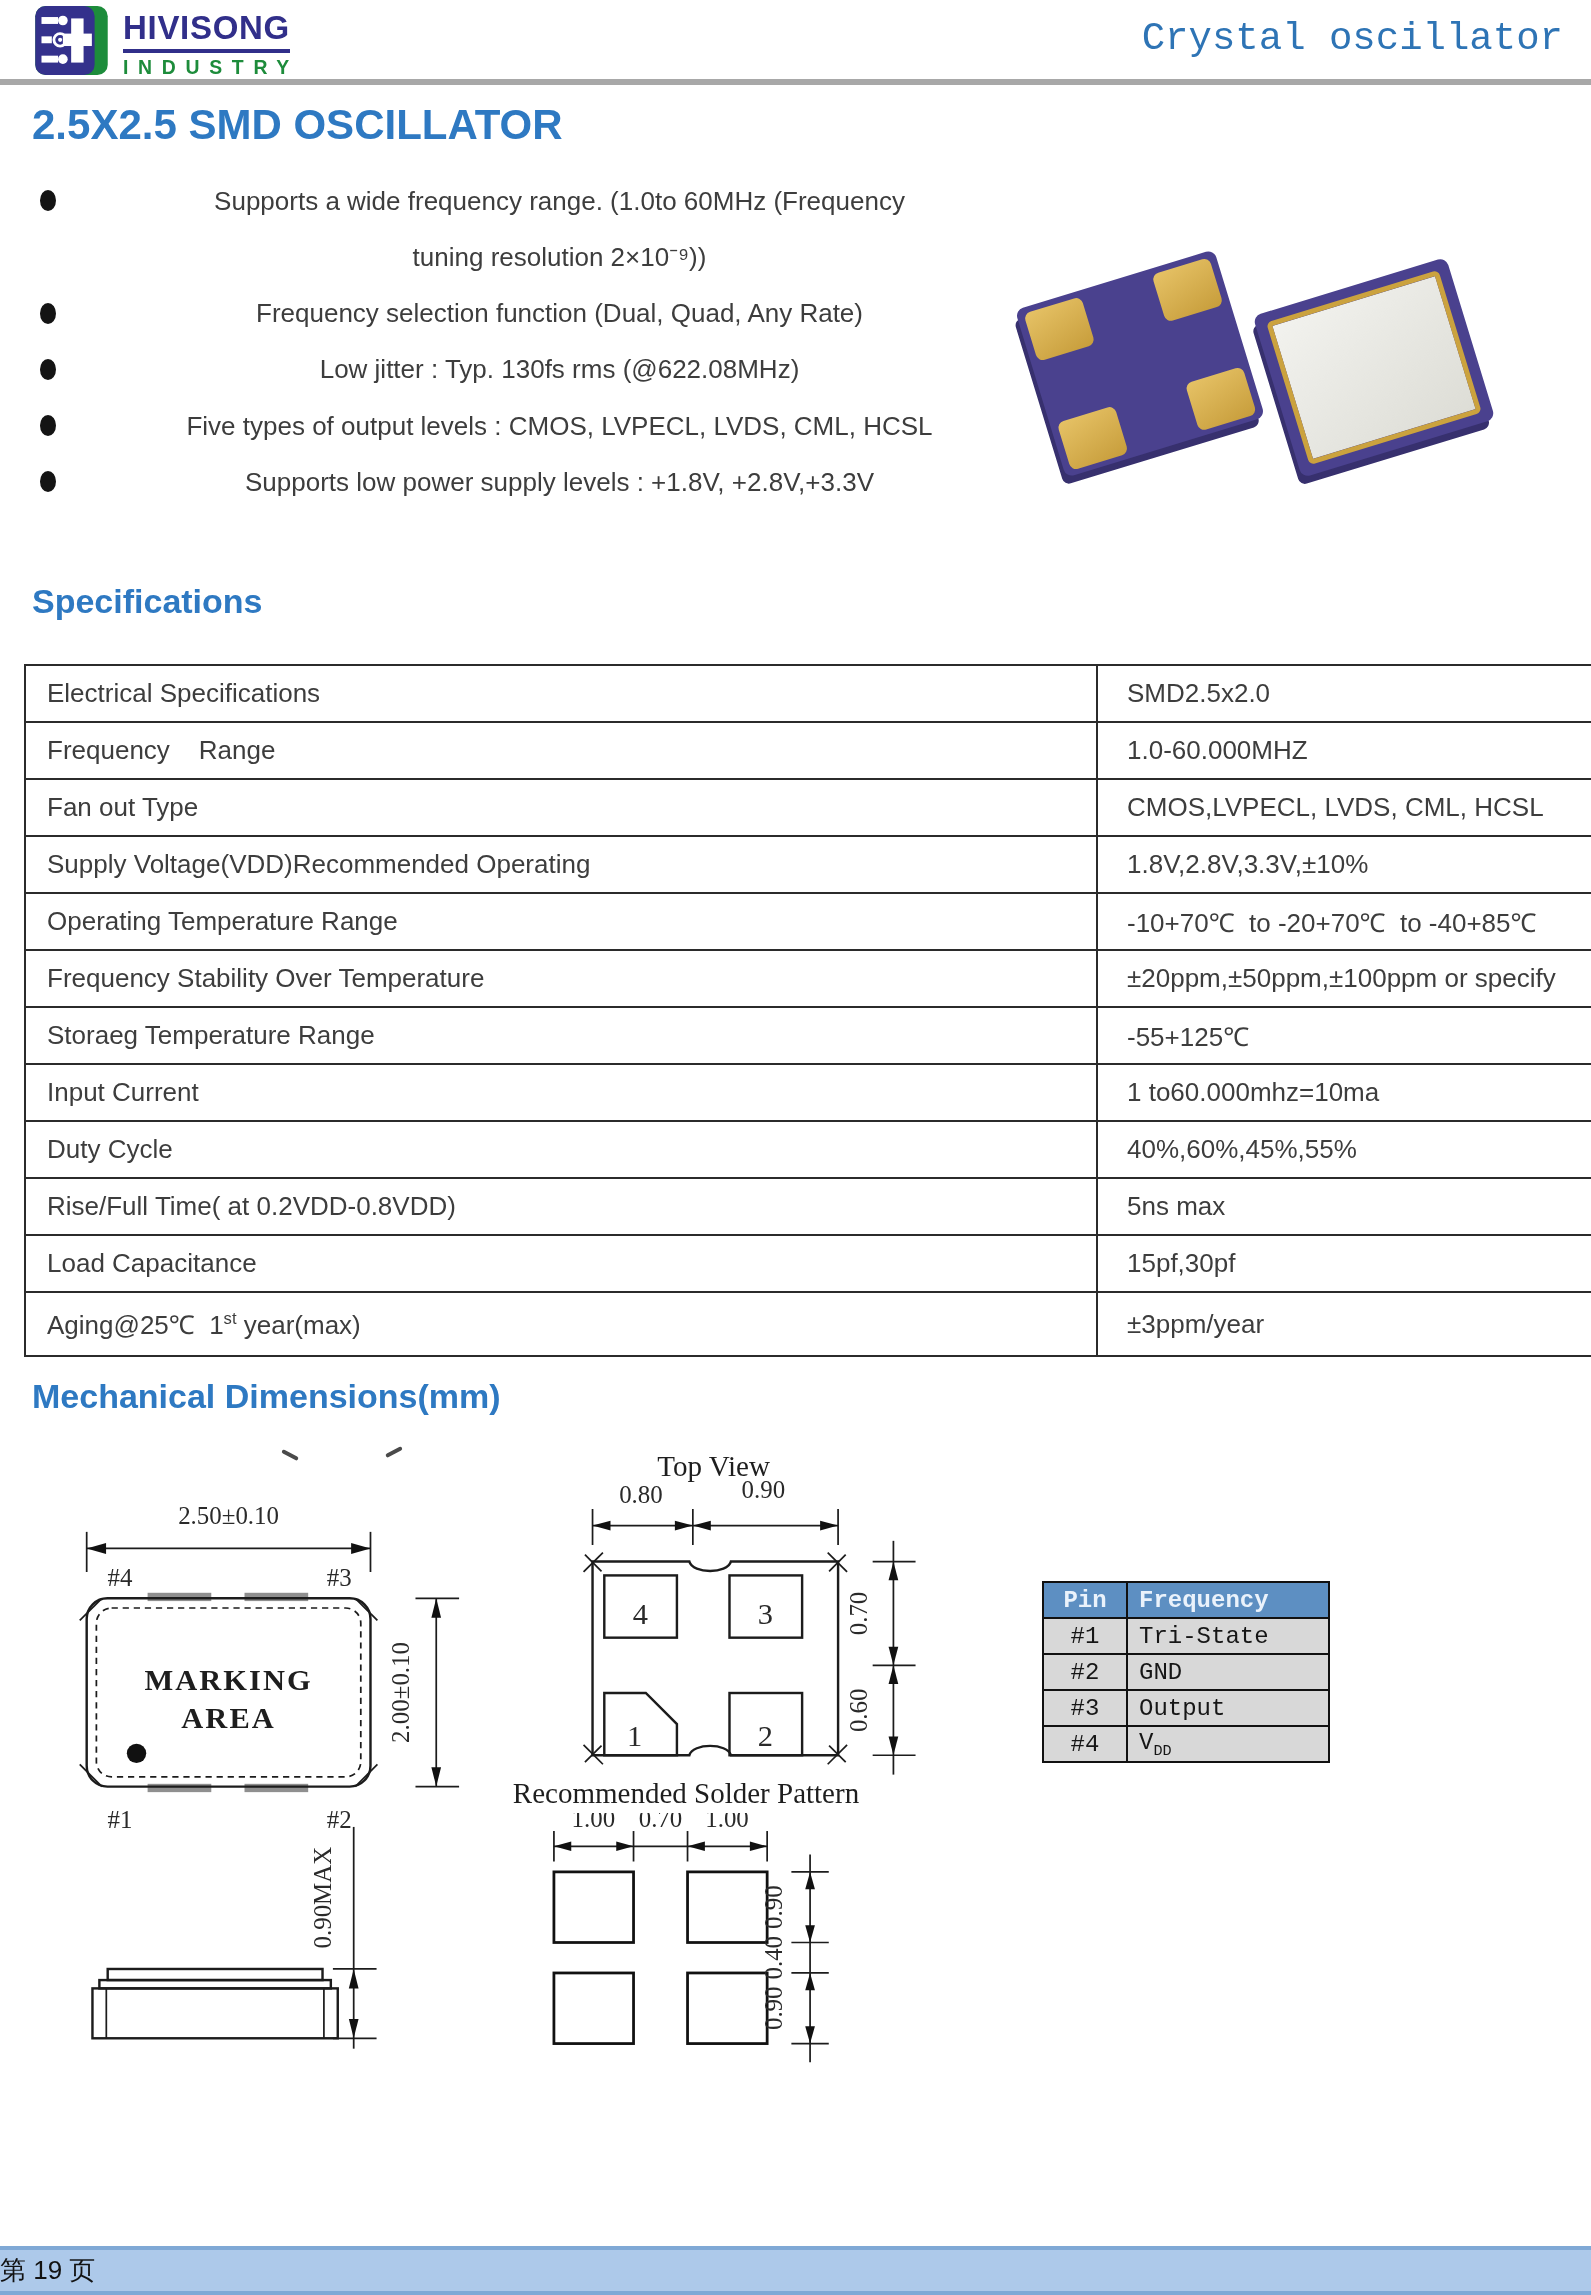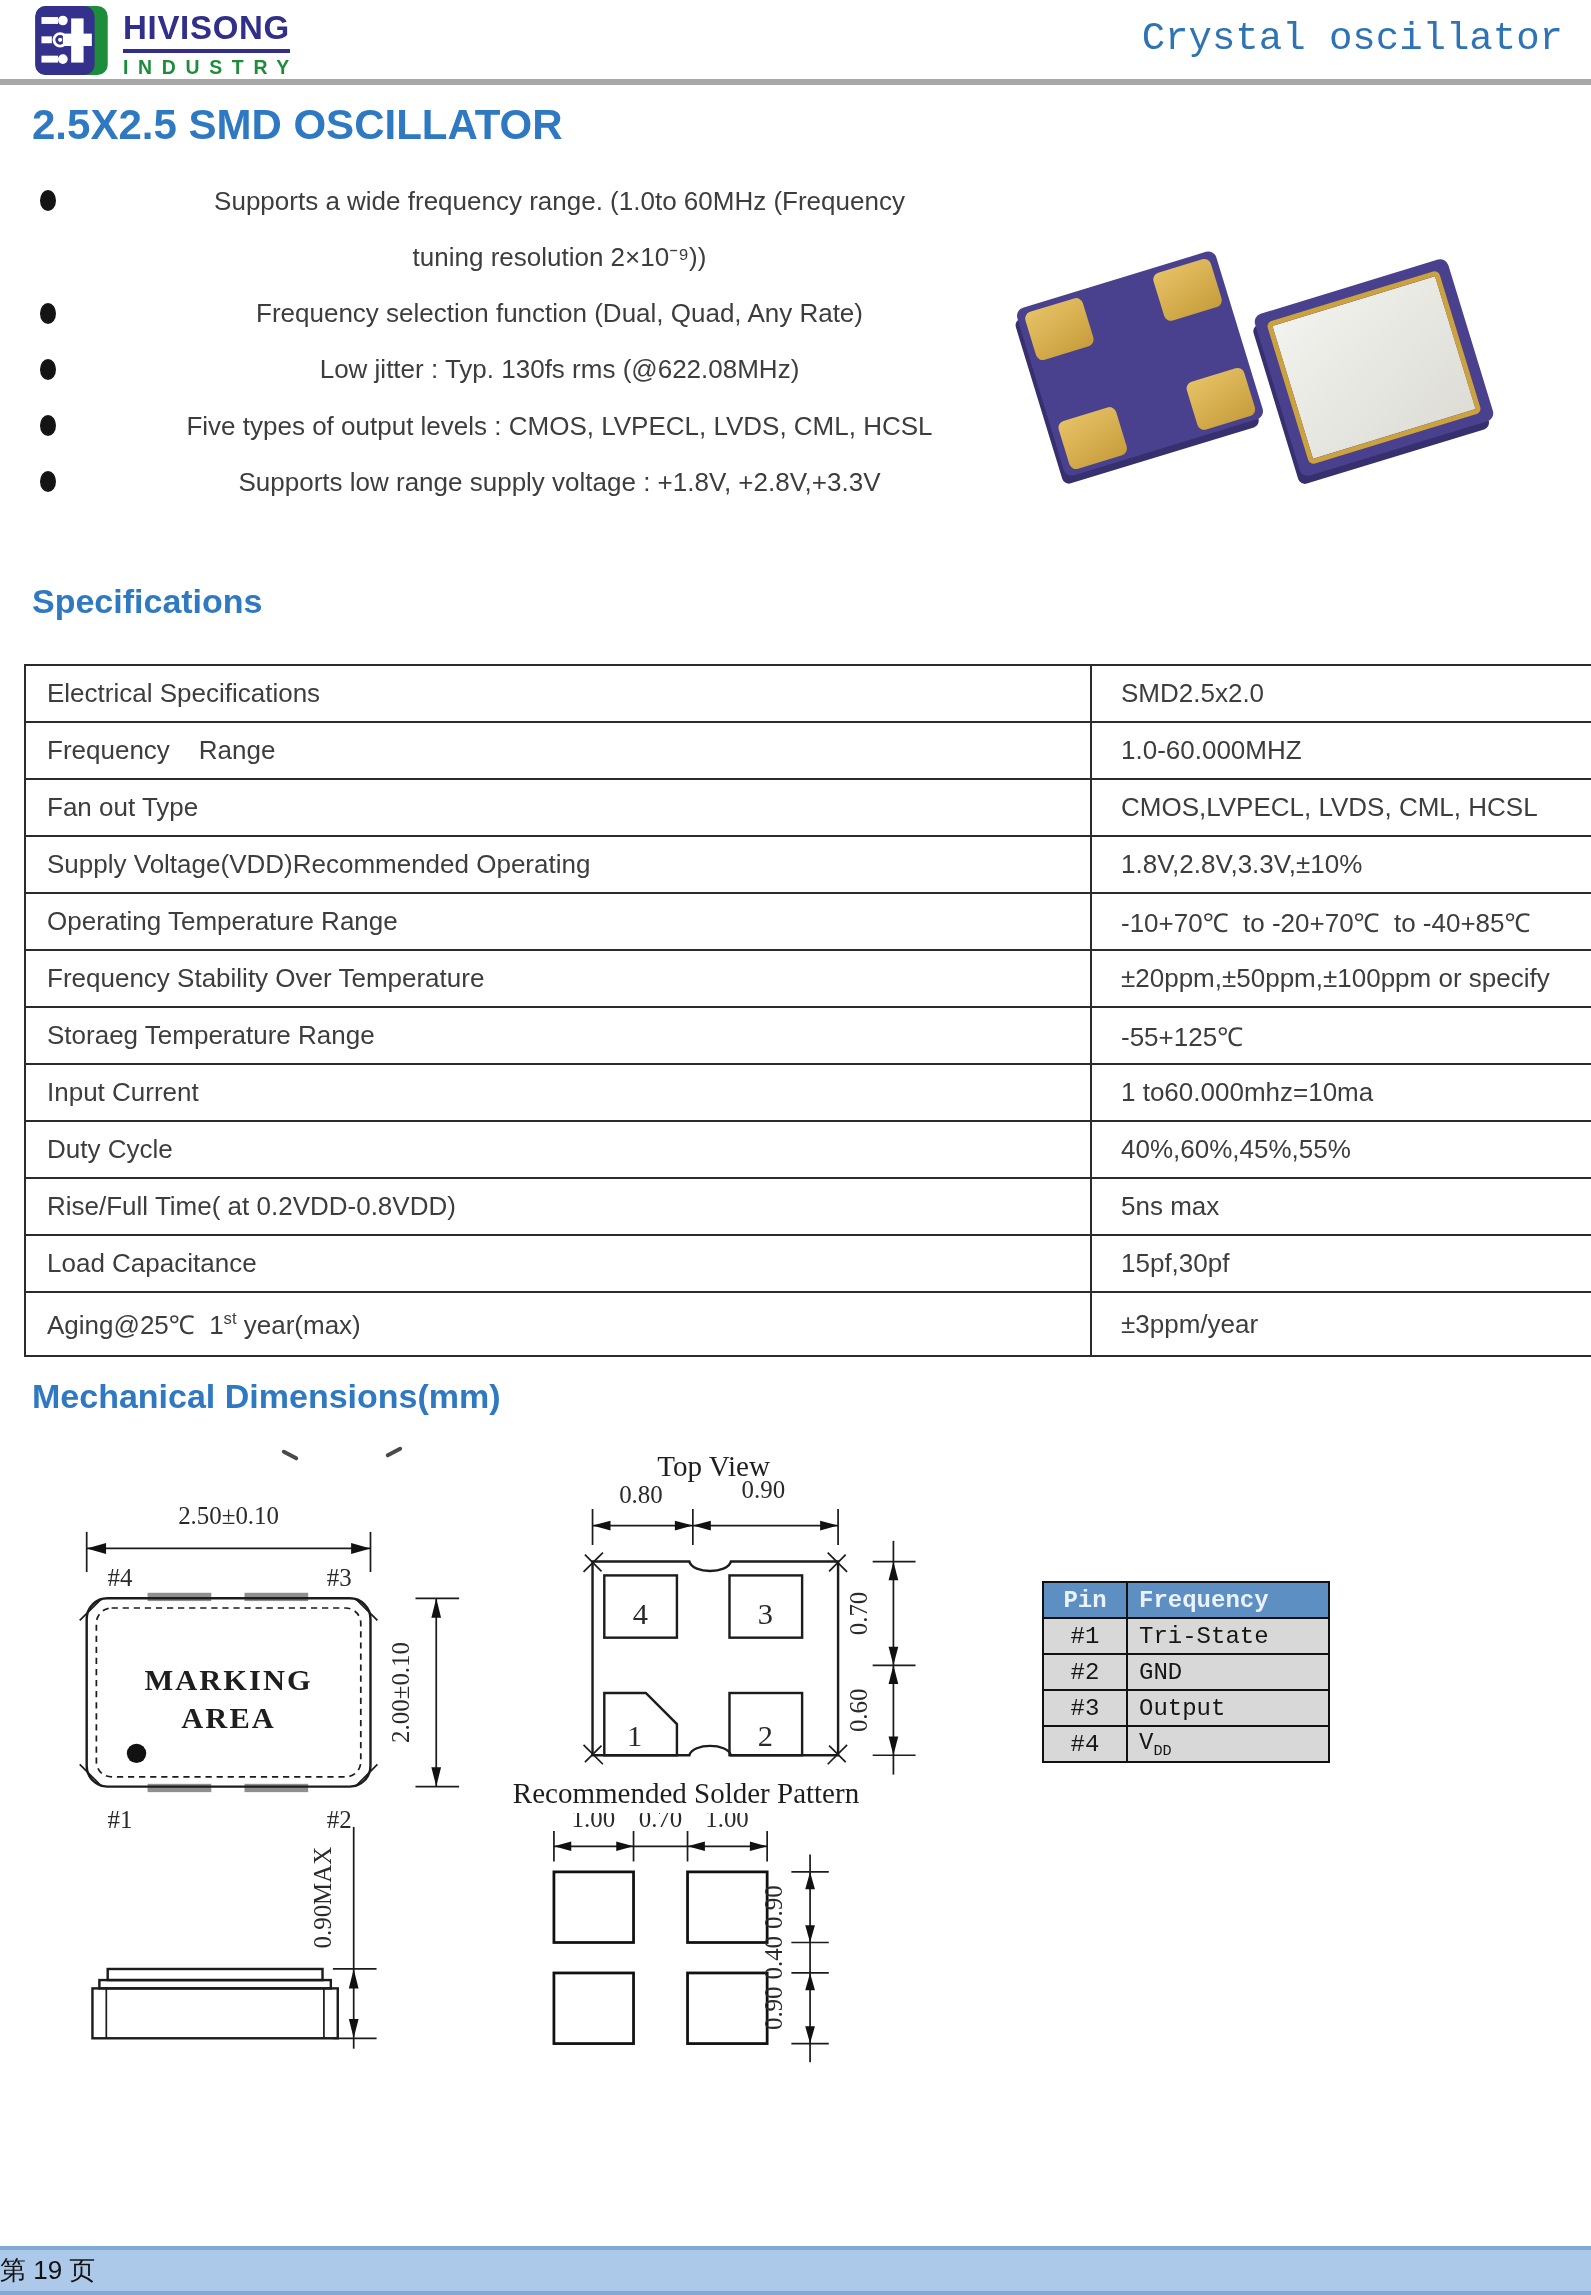--- a/index.html
+++ b/index.html
@@ -54,21 +54,21 @@
 
   
   #spec-title{left:32px;top:582px;font-size:34px;font-weight:bold;color:#2E79C2;}
   #spec-table{left:24px;top:664px;}
   #spec-table table{border-collapse:collapse;table-layout:fixed;width:1545px;}
   #spec-table td{
     border:2.1px solid #2b2b2b;font-size:26px;color:#3d3d3d;
     height:55px;vertical-align:middle;white-space:pre-wrap;overflow:hidden;
   }
   #spec-table tr.tall td{height:62px;}
-  #spec-table td.c1{width:1027px;padding:0 16px 0 21px;}
+  #spec-table td.c1{width:1027px;padding:0 22px 0 21px;}
   #spec-table td.c2{width:518px;padding:0 7px 0 29px;}
   #spec-table sup{font-size:16.6px;}
 
   
   #mech-title{left:32px;top:1377px;font-size:34px;font-weight:bold;color:#2E79C2;}
   .artifact{width:18px;height:4.2px;background:#4a4a4a;border-radius:2.1px;}
   #artifact-1{left:281px;top:1453px;transform:rotate(28deg);}
   #artifact-2{left:385px;top:1450px;transform:rotate(-28deg);}
 
   svg .ln{stroke:#1c1c1c;stroke-width:2.5;fill:none;}
@@ -137,21 +137,21 @@
 
 <div class="abs" id="section-title">2.5X2.5 SMD OSCILLATOR</div>
 
 <div class="abs" id="features">
   <ul>
     <li><span>Supports a wide frequency range. (1.0to 60MHz (Frequency
 tuning resolution 2×10⁻⁹))</span></li>
     <li><span>Frequency selection function (Dual, Quad, Any Rate)</span></li>
     <li><span>Low jitter : Typ. 130fs rms (@622.08MHz)</span></li>
     <li><span>Five types of output levels : CMOS, LVPECL, LVDS, CML, HCSL</span></li>
-    <li><span>Supports low range supply voltage : +1.8V, +2.8V,+3.3V</span></li>
+    <li><span>Supports low power supply levels : +1.8V, +2.8V,+3.3V</span></li>
   </ul>
 </div>
 
 <div class="abs chip" id="chip-bottom">
   <div class="pad tl"></div>
   <div class="pad tr"></div>
   <div class="pad bl"></div>
   <div class="pad br"></div>
 </div>
 <div class="abs chip" id="chip-top">

